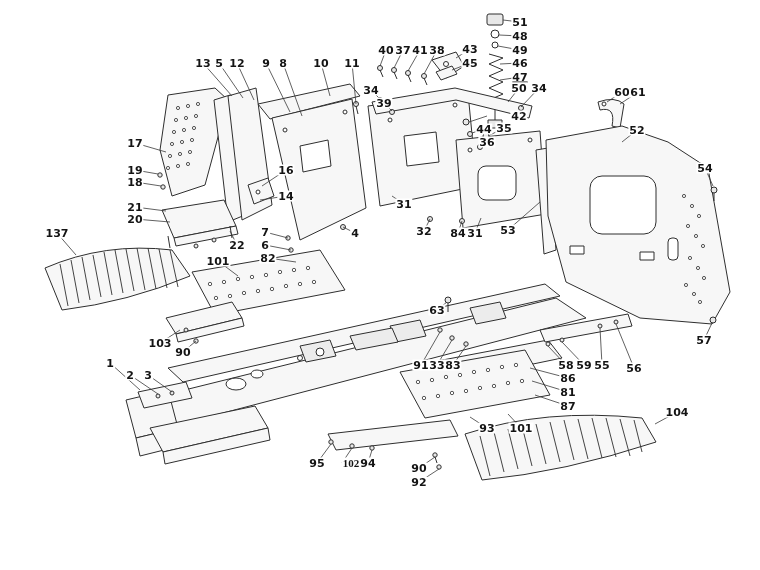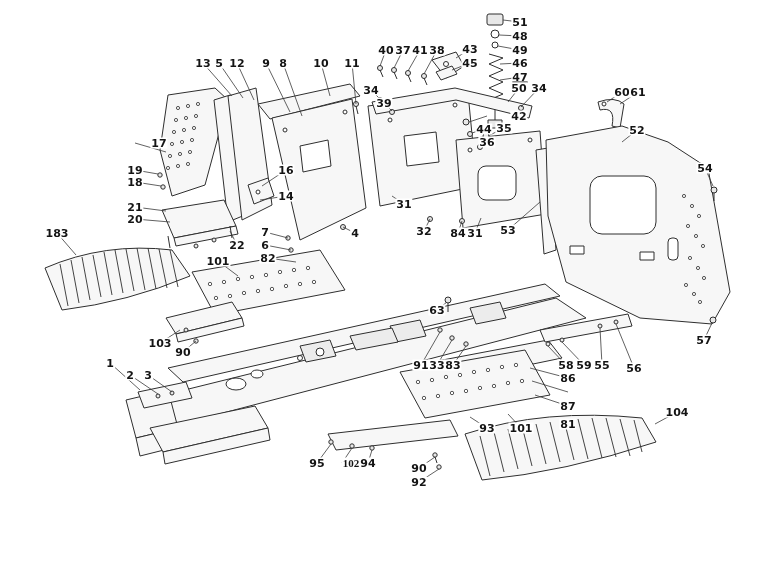--- a/index.html
+++ b/index.html
@@ -378,55 +378,55 @@
       <div class="callout" style="left: 384px; top: 103px; color: rgb(20, 20, 20);">39</div>
       <div class="callout" style="left: 519px; top: 88px; color: rgb(20, 20, 20);">50</div>
       <div class="callout" style="left: 539px; top: 88px; color: rgb(20, 20, 20);">34</div>
       <div class="callout" style="left: 487px; top: 116px; color: rgb(20, 20, 20); margin-left: 32px;">42</div>
       <div class="callout" style="left: 484px; top: 129px; color: rgb(20, 20, 20);">44</div>
       <div class="callout" style="left: 504px; top: 128px; color: rgb(20, 20, 20);">35</div>
       <div class="callout" style="left: 487px; top: 142px; color: rgb(20, 20, 20);">36</div>
       <div class="callout" style="left: 622px; top: 92px; color: rgb(20, 20, 20);">60</div>
       <div class="callout" style="left: 638px; top: 92px; color: rgb(20, 20, 20);">61</div>
       <div class="callout" style="left: 637px; top: 130px; color: rgb(20, 20, 20);">52</div>
-      <div class="callout" style="left: 135px; top: 143px; color: rgb(20, 20, 20); margin-left: 24px;">17</div>
+      <div class="callout" style="left: 135px; top: 143px; color: rgb(20, 20, 20);">17</div>
       <div class="callout" style="left: 135px; top: 170px; color: rgb(20, 20, 20);">19</div>
       <div class="callout" style="left: 135px; top: 182px; color: rgb(20, 20, 20);">18</div>
       <div class="callout" style="left: 286px; top: 170px; color: rgb(20, 20, 20);">16</div>
       <div class="callout" style="left: 286px; top: 196px; color: rgb(20, 20, 20);">14</div>
       <div class="callout" style="left: 135px; top: 207px; color: rgb(20, 20, 20);">21</div>
       <div class="callout" style="left: 135px; top: 219px; color: rgb(20, 20, 20);">20</div>
       <div class="callout" style="left: 705px; top: 168px; color: rgb(20, 20, 20);">54</div>
       <div class="callout" style="left: 404px; top: 204px; color: rgb(20, 20, 20);">31</div>
       <div class="callout" style="left: 237px; top: 245px; color: rgb(20, 20, 20);">22</div>
       <div class="callout" style="left: 265px; top: 232px; color: rgb(20, 20, 20);">7</div>
       <div class="callout" style="left: 265px; top: 245px; color: rgb(20, 20, 20);">6</div>
       <div class="callout" style="left: 355px; top: 233px; color: rgb(20, 20, 20);">4</div>
       <div class="callout" style="left: 268px; top: 258px; color: rgb(20, 20, 20);">82</div>
       <div class="callout" style="left: 424px; top: 231px; color: rgb(20, 20, 20);">32</div>
       <div class="callout" style="left: 458px; top: 233px; color: rgb(20, 20, 20);">84</div>
       <div class="callout" style="left: 475px; top: 233px; color: rgb(20, 20, 20);">31</div>
       <div class="callout" style="left: 508px; top: 230px; color: rgb(20, 20, 20);">53</div>
-      <div class="callout" style="left: 57px; top: 233px; color: rgb(20, 20, 20);">183</div>
+      <div class="callout" style="left: 57px; top: 233px; color: rgb(20, 20, 20);">137</div>
       <div class="callout" style="left: 218px; top: 261px; color: rgb(20, 20, 20);">101</div>
       <div class="callout" style="left: 437px; top: 310px; color: rgb(20, 20, 20);">63</div>
       <div class="callout" style="left: 160px; top: 343px; color: rgb(20, 20, 20);">103</div>
       <div class="callout" style="left: 183px; top: 352px; color: rgb(20, 20, 20);">90</div>
       <div class="callout" style="left: 110px; top: 363px; color: rgb(20, 20, 20);">1</div>
       <div class="callout" style="left: 130px; top: 375px; color: rgb(20, 20, 20);">2</div>
       <div class="callout" style="left: 148px; top: 375px; color: rgb(20, 20, 20);">3</div>
       <div class="callout" style="left: 421px; top: 365px; color: rgb(20, 20, 20);">91</div>
       <div class="callout" style="left: 437px; top: 365px; color: rgb(20, 20, 20);">33</div>
       <div class="callout" style="left: 453px; top: 365px; color: rgb(20, 20, 20);">83</div>
       <div class="callout" style="left: 566px; top: 365px; color: rgb(20, 20, 20);">58</div>
       <div class="callout" style="left: 584px; top: 365px; color: rgb(20, 20, 20);">59</div>
       <div class="callout" style="left: 602px; top: 365px; color: rgb(20, 20, 20);">55</div>
       <div class="callout" style="left: 634px; top: 368px; color: rgb(20, 20, 20);">56</div>
       <div class="callout" style="left: 568px; top: 378px; color: rgb(20, 20, 20);">86</div>
-      <div class="callout" style="left: 568px; top: 392px; color: rgb(20, 20, 20); margin-top: 32px;">81</div>
+      <div class="callout" style="left: 568px; top: 392px; color: rgb(20, 20, 20);">81</div>
       <div class="callout" style="left: 568px; top: 406px; color: rgb(20, 20, 20);">87</div>
       <div class="callout" style="left: 704px; top: 340px; color: rgb(20, 20, 20);">57</div>
       <div class="callout" style="left: 487px; top: 428px; color: rgb(20, 20, 20);">93</div>
       <div class="callout" style="left: 521px; top: 428px; color: rgb(20, 20, 20);">101</div>
       <div class="callout" style="left: 677px; top: 412px; color: rgb(20, 20, 20);">104</div>
       <div class="callout" style="left: 317px; top: 463px; color: rgb(20, 20, 20);">95</div>
       <div class="callout" style="left: 351px; top: 463px; color: rgb(20, 20, 20); font-family: Liberation Serif, serif;">102</div>
       <div class="callout" style="left: 368px; top: 463px; color: rgb(20, 20, 20);">94</div>
       <div class="callout" style="left: 419px; top: 468px; color: rgb(20, 20, 20);">90</div>
       <div class="callout" style="left: 419px; top: 482px; color: rgb(20, 20, 20);">92</div>

